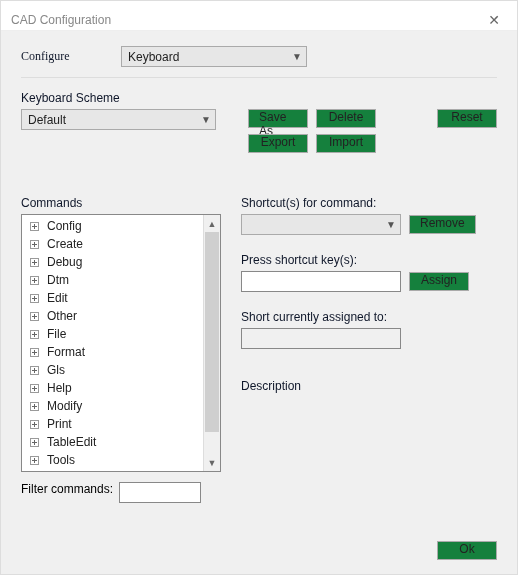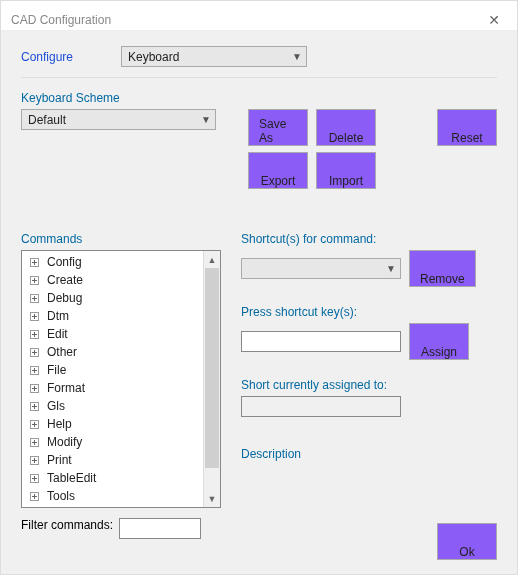--- a/index.html
+++ b/index.html
@@ -10,35 +10,35 @@
     display: flex; flex-direction: column; position: relative;
   }
   .titlebar {
     height: 30px; display: flex; align-items: center; justify-content: space-between;
     padding: 8px 8px 0 10px; background: #fff; border-bottom: 1px solid #eee;
   }
   .titlebar .title { color: #888; font-size: 12px; }
   .titlebar .close { width: 30px; text-align: center; color: #666; font-size: 14px; cursor: default; }
   .content { padding: 15px 20px 12px 20px; flex: 1; position: relative; }
   .row-configure { display: flex; align-items: center; gap: 10px; margin-bottom: 10px; }
-  .lbl-configure { width: 90px; color:#1d4ed8; }
+  .lbl-configure { width: 90px; color:#0f172a;font-family:Liberation Serif, serif; }
   .combo {
     height: 21px; background: #e7e7e7; border: 1px solid #aaa; display: flex;
     align-items: center; justify-content: space-between; padding: 0 4px 0 6px;
     color:#222;
   }
   .combo .chev { font-size: 10px; color:#555; }
   .combo-lg { width: 186px; }
   hr.sep { border: none; border-top: 1px solid #ddd; margin: 6px 0 12px 0; }
-  .section-label { color:#0369a1; margin-bottom: 4px; margin-top: 13px; }
+  .section-label { color:#0f172a; margin-bottom: 4px; margin-top: 13px; }
   .row-scheme { display: flex; align-items: flex-start; gap: 10px; }
   .scheme-combo { width: 195px; }
   .btn {
-    height: 37px; min-width: 60px; background: #8b5cf6; border: 1px solid #aaa;
-    display: inline-flex; align-items: flex-end; justify-content: center; padding: 0 10px;
+    height: 19px; min-width: 60px; background: #15803d; border: 1px solid #aaa;
+    display: inline-flex; align-items: flex-start; justify-content: center; padding: 0 10px;
     color:#222;
   }
   .btn-grid { display: grid; grid-template-columns: 60px 60px; gap: 6px 8px; margin-left: 22px;}
   .btn-reset { margin-left: auto; }
   .lower { display: flex; gap: 20px; margin-top: 30px; }
   .col-left { width: 200px; }
   .col-right { flex:1; }
   .tree-wrap {
     width: 200px; height: 258px; background: #fff; border: 1px solid #888;
     position: relative; overflow: hidden;

